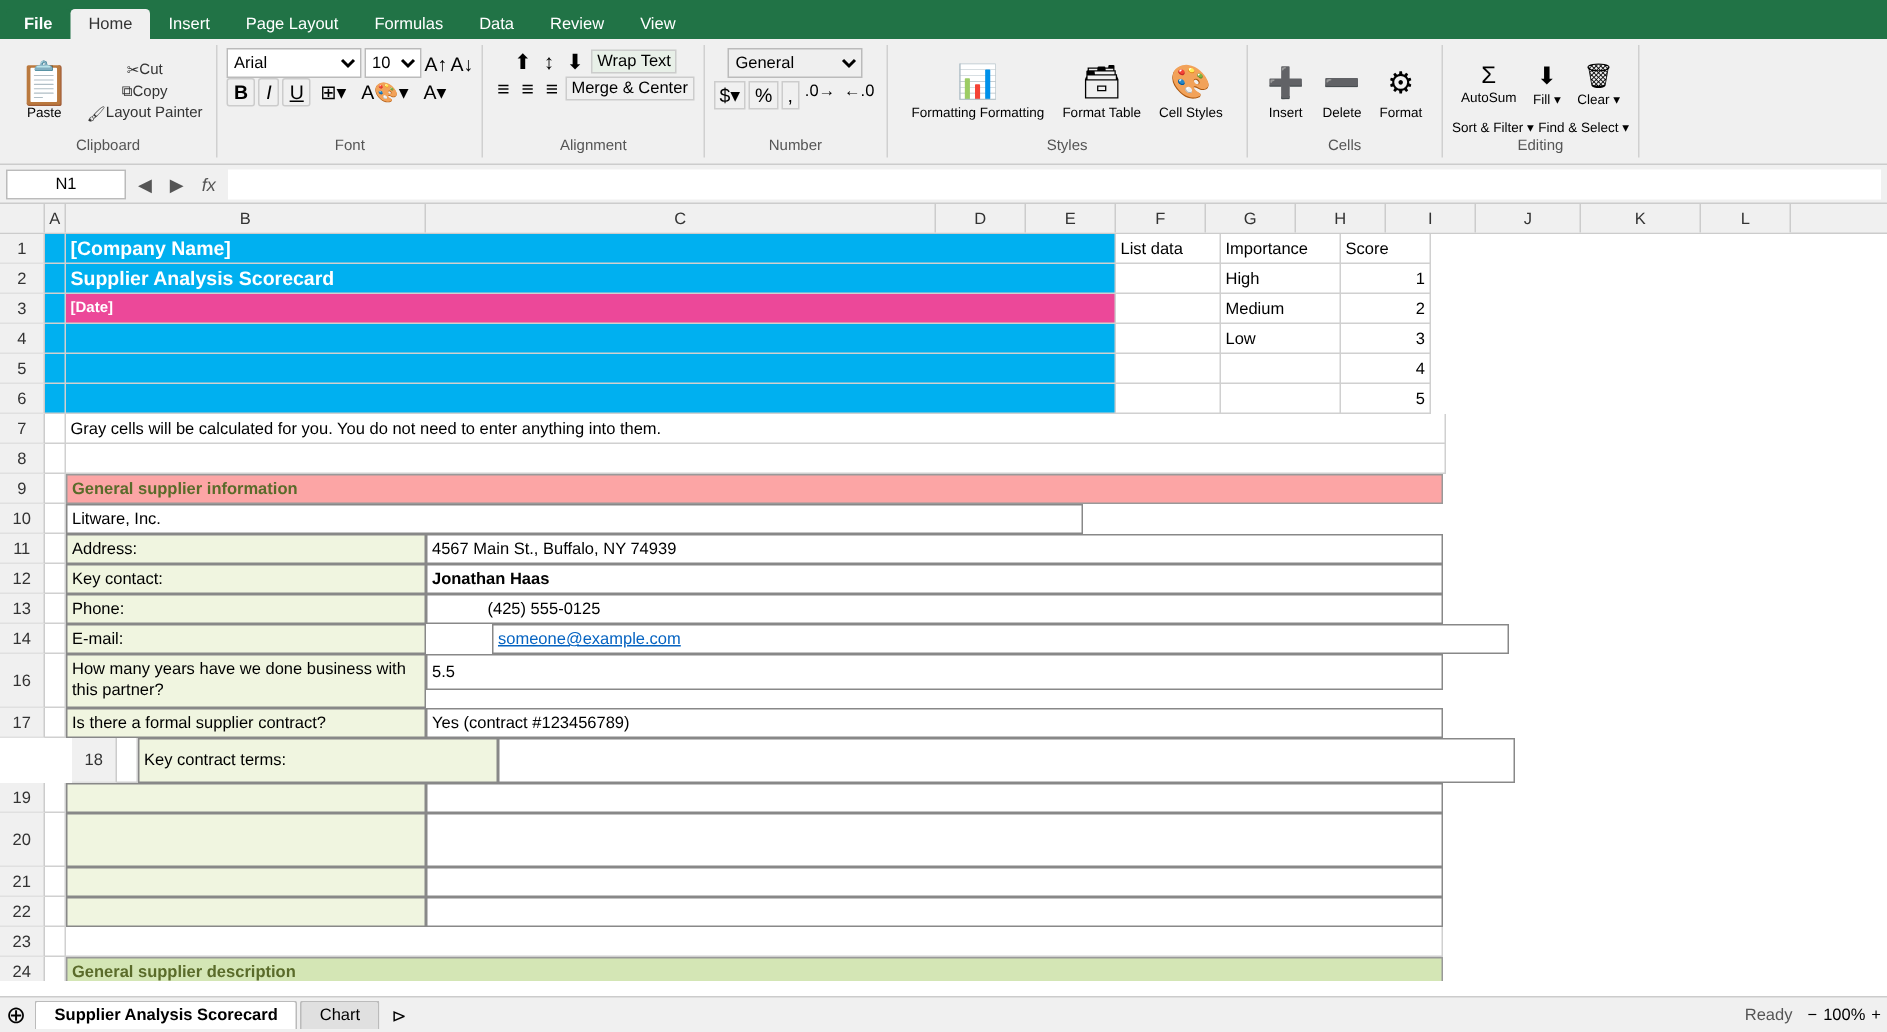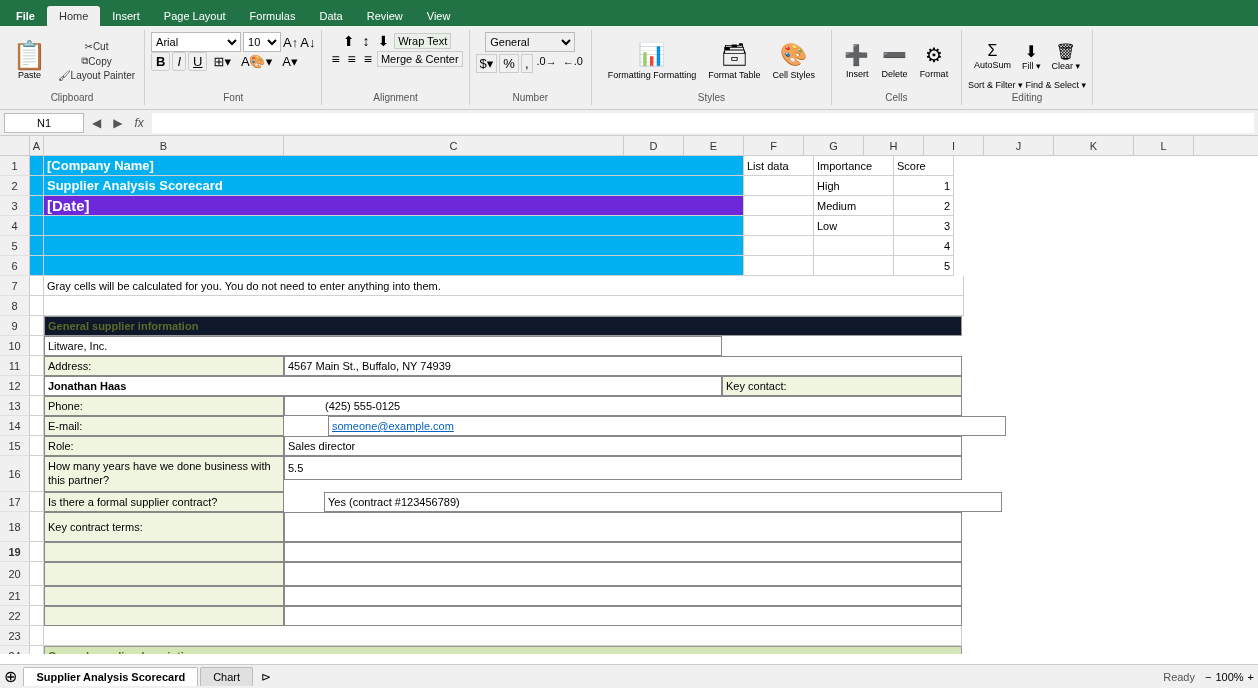--- a/index.html
+++ b/index.html
@@ -465,21 +465,21 @@
         <div class="cell" style="width:14px;min-width:14px;background:#00b0f0;"></div>
         <div class="cell bold" style="width:700px;min-width:700px;background:#00b0f0;color:white;font-size:13px;">Supplier Analysis Scorecard</div>
         <div class="cell" style="width:70px;min-width:70px;"></div>
         <div class="cell" style="width:80px;min-width:80px;">High</div>
         <div class="cell right-align" style="width:60px;min-width:60px;">1</div>
       </div>
 
       <div class="grid-row">
         <div class="row-num">3</div>
         <div class="cell" style="width:14px;min-width:14px;background:#00b0f0;"></div>
-        <div class="cell bold" style="width:700px;min-width:700px;background:#6d28d9;color:white;font-size:15px;text-align:center;">[Date]</div>
+        <div class="cell bold" style="width:700px;min-width:700px;background:#ec4899;color:white;font-size:10px;text-align:center;">[Date]</div>
         <div class="cell" style="width:70px;min-width:70px;"></div>
         <div class="cell" style="width:80px;min-width:80px;">Medium</div>
         <div class="cell right-align" style="width:60px;min-width:60px;">2</div>
       </div>
 
       <div class="grid-row">
         <div class="row-num">4</div>
         <div class="cell" style="width:14px;min-width:14px;background:#00b0f0;"></div>
         <div class="cell" style="width:700px;min-width:700px;background:#00b0f0;"></div>
         <div class="cell" style="width:70px;min-width:70px;"></div>
@@ -513,92 +513,86 @@
 
       <div class="grid-row">
         <div class="row-num">8</div>
         <div class="cell" style="width:14px;min-width:14px;"></div>
         <div class="cell" style="width:920px;"></div>
       </div>
 
       <div class="grid-row">
         <div class="row-num">9</div>
         <div class="cell" style="width:14px;min-width:14px;"></div>
-        <div class="cell" style="width:918px;min-width:918px;background:#0f172a;color:#5a6b2a;font-weight:bold;border:1px solid #999;">General supplier information</div>
+        <div class="cell" style="width:918px;min-width:918px;background:#fca5a5;color:#5a6b2a;font-weight:bold;border:1px solid #999;">General supplier information</div>
       </div>
 
       <div class="grid-row">
         <div class="row-num">10</div>
         <div class="cell" style="width:14px;min-width:14px;"></div>
         <div class="cell" style="width:678px;min-width:678px;border:1px solid #888;">Litware, Inc.</div>
       </div>
 
       <div class="grid-row">
         <div class="row-num">11</div>
         <div class="cell" style="width:14px;min-width:14px;"></div>
         <div class="cell" style="width:240px;min-width:240px;background:#f0f5e0;border:1px solid #888;">Address:</div>
         <div class="cell" style="width:678px;min-width:678px;border:1px solid #888;">4567 Main St., Buffalo, NY 74939</div>
       </div>
 
       <div class="grid-row">
         <div class="row-num">12</div>
         <div class="cell" style="width:14px;min-width:14px;"></div>
+        <div class="cell" style="width:240px;min-width:240px;background:#f0f5e0;border:1px solid #888;">Key contact:</div>
         <div class="cell bold" style="width:678px;min-width:678px;border:1px solid #888;">Jonathan Haas</div>
-        <div class="cell" style="width:240px;min-width:240px;background:#f0f5e0;border:1px solid #888;">Key contact:</div>
       </div>
 
       <div class="grid-row">
         <div class="row-num">13</div>
         <div class="cell" style="width:14px;min-width:14px;"></div>
         <div class="cell" style="width:240px;min-width:240px;background:#f0f5e0;border:1px solid #888;">Phone:</div>
         <div class="cell" style="width:678px;min-width:678px;border:1px solid #888;padding-left:40px;">(425) 555-0125</div>
       </div>
 
       <div class="grid-row">
         <div class="row-num">14</div>
         <div class="cell" style="width:14px;min-width:14px;"></div>
         <div class="cell" style="width:240px;min-width:240px;background:#f0f5e0;border:1px solid #888;">E-mail:</div>
         <div class="cell link" style="width:678px;min-width:678px;border:1px solid #888;">someone@example.com</div>
       </div>
 
-      <div class="grid-row">
-        <div class="row-num">15</div>
-        <div class="cell" style="width:14px;min-width:14px;"></div>
-        <div class="cell" style="width:240px;min-width:240px;background:#f0f5e0;border:1px solid #888;">Role:</div>
-        <div class="cell" style="width:678px;min-width:678px;border:1px solid #888;">Sales director</div>
-      </div>
 
       <div class="grid-row tall" style="height:36px;">
         <div class="row-num" style="height:36px;">16</div>
         <div class="cell" style="width:14px;min-width:14px;height:36px;"></div>
         <div class="cell" style="width:240px;min-width:240px;height:36px;background:#f0f5e0;border:1px solid #888;white-space:normal;align-items:flex-start;padding-top:2px;line-height:1.3;">How many years have we done business with this partner?</div>
         <div class="cell" style="width:678px;min-width:678px;height:24px;border:1px solid #888;">5.5</div>
       </div>
 
       <div class="grid-row">
         <div class="row-num">17</div>
         <div class="cell" style="width:14px;min-width:14px;"></div>
         <div class="cell" style="width:240px;min-width:240px;background:#f0f5e0;border:1px solid #888;">Is there a formal supplier contract?</div>
-        <div class="cell" style="width:678px;min-width:678px;border:1px solid #888;margin-left:40px;">Yes (contract #123456789)</div>
+        <div class="cell" style="width:678px;min-width:678px;border:1px solid #888;">Yes (contract #123456789)</div>
       </div>
 
       <div class="grid-row" style="height:30px;">
-        <div class="row-num" style="height:30px;">18</div>
+        <div class="row-num" style="height:30px;margin-left:48px;">18</div>
         <div class="cell" style="width:14px;min-width:14px;height:30px;"></div>
         <div class="cell" style="width:240px;min-width:240px;height:30px;background:#f0f5e0;border:1px solid #888;">Key contract terms:</div>
         <div class="cell" style="width:678px;min-width:678px;height:30px;border:1px solid #888;"></div>
       </div>
 
-      <div class="grid-row" style="height:20px;font-weight:bold;">
+      <div class="grid-row" style="height:20px;">
         <div class="row-num">19</div>
         <div class="cell" style="width:14px;"></div>
         <div class="cell" style="width:240px;border:1px solid #888;background:#f0f5e0;"></div>
         <div class="cell" style="width:678px;border:1px solid #888;"></div>
       </div>
-      <div class="grid-row" style="height:24px;border-radius:10px;">
+      <div class="grid-row" style="height:36px;border-radius:10px;">
         <div class="row-num">20</div>
         <div class="cell" style="width:14px;"></div>
         <div class="cell" style="width:240px;border:1px solid #888;background:#f0f5e0;"></div>
         <div class="cell" style="width:678px;border:1px solid #888;"></div>
       </div>
       <div class="grid-row" style="height:20px;">
         <div class="row-num">21</div>
         <div class="cell" style="width:14px;"></div>
         <div class="cell" style="width:240px;border:1px solid #888;background:#f0f5e0;"></div>
         <div class="cell" style="width:678px;border:1px solid #888;"></div>

